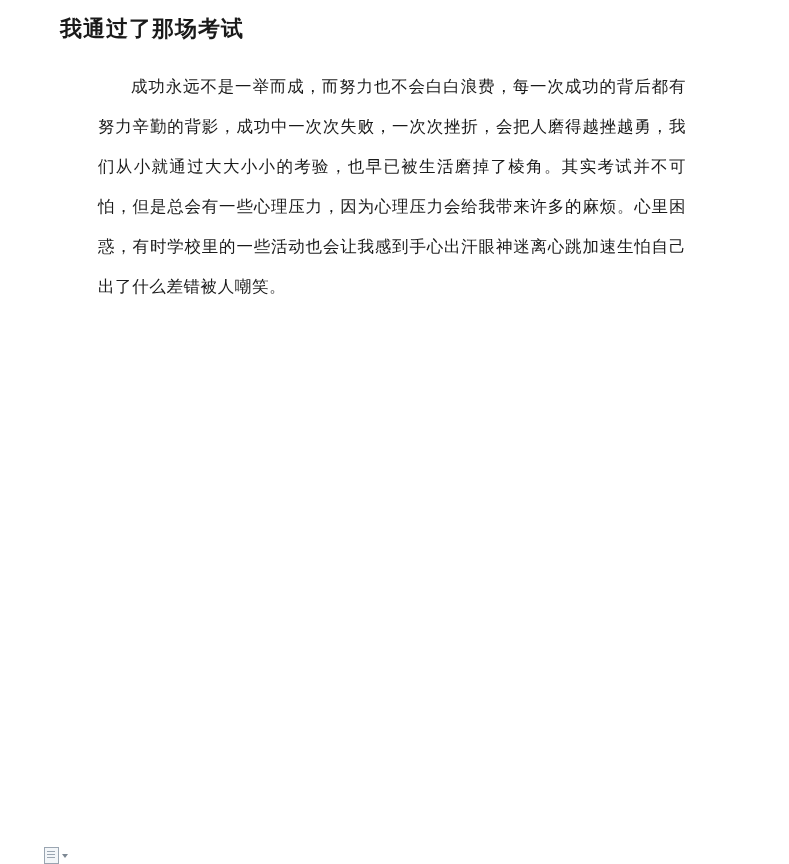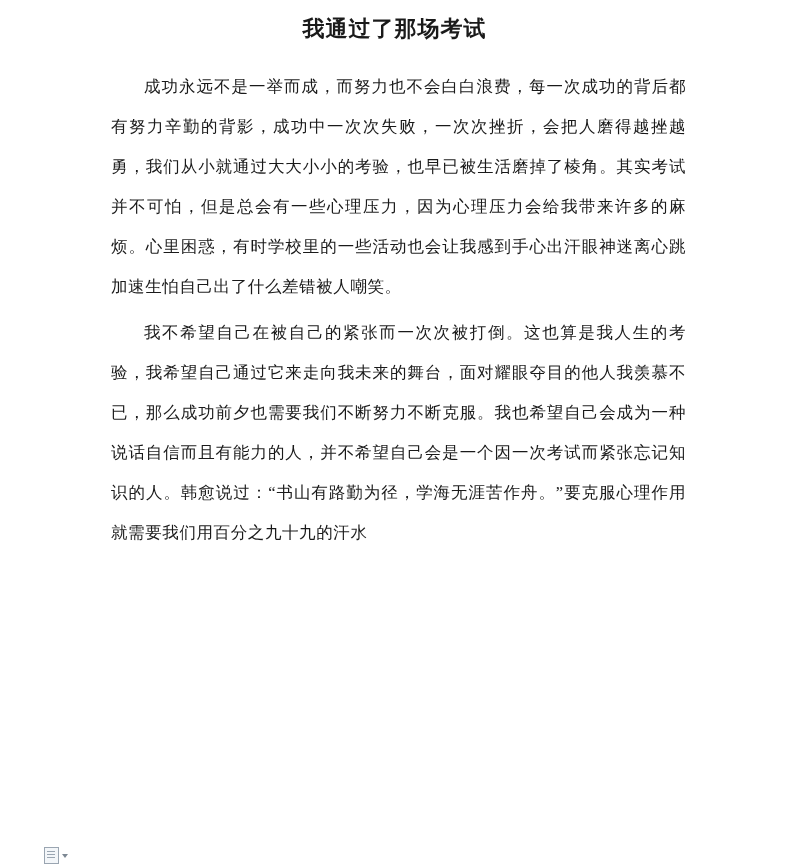--- a/index.html
+++ b/index.html
@@ -17,21 +17,20 @@
   }
   .page {
     width: 789px;
     height: 864px;
     position: relative;
     background: #ffffff;
     box-sizing: border-box;
     padding: 0;
   }
   .doc-title {
-    text-align: center;
     font-size: 22px;
     font-weight: bold;
     letter-spacing: 1px;
     margin: 14px 0 4px 0;
     padding: 0 60px;
     line-height: 1.4;
     font-family: "DejaVu Sans", "Liberation Sans", sans-serif;
   }
   .doc-subtitle {
     text-align: center;
@@ -46,21 +45,21 @@
   .body-text {
     margin-top: 22px;
     padding: 0 103px 0 98px;
     font-size: 16.5px;
     line-height: 40px;
     text-align: justify;
     text-justify: inter-ideograph;
     letter-spacing: 0.6px;
   }
   .para {
-    margin: 0 0 6px 13px;
+    margin: 0 0 6px 0;
     text-indent: 2em;
   }
   
   .status-cluster {
     position: absolute;
     left: 44px;
     bottom: 14px;
     display: flex;
     align-items: center;
     gap: 3px;
@@ -92,21 +91,20 @@
 </head>
 <body>
 
 <div class="page">
 
   <h1 class="doc-title">我通过了那场考试</h1>
 
 
   <div class="body-text">
     <p class="para">成功永远不是一举而成，而努力也不会白白浪费，每一次成功的背后都有努力辛勤的背影，成功中一次次失败，一次次挫折，会把人磨得越挫越勇，我们从小就通过大大小小的考验，也早已被生活磨掉了棱角。其实考试并不可怕，但是总会有一些心理压力，因为心理压力会给我带来许多的麻烦。心里困惑，有时学校里的一些活动也会让我感到手心出汗眼神迷离心跳加速生怕自己出了什么差错被人嘲笑。</p>
-    <p class="para">我不希望自己在被自己的紧张而一次次被打倒。这也算是我人生的考验，我希望自己通过它来走向我未来的舞台，面对耀眼夺目的他人我羡慕不已，那么成功前夕也需要我们不断努力不断克服。我也希望自己会成为一种说话自信而且有能力的人，并不希望自己会是一个因一次考试而紧张忘记知识的人。韩愈说过：“书山有路勤为径，学海无涯苦作舟。”要克服心理作用就需要我们用百分之九十九的汗水</p>
   </div>
 
   <div class="status-cluster">
     <span class="mini-doc-icon"></span>
     <span class="mini-caret-icon"></span>
   </div>
 
 </div>
 
 </body></html>

